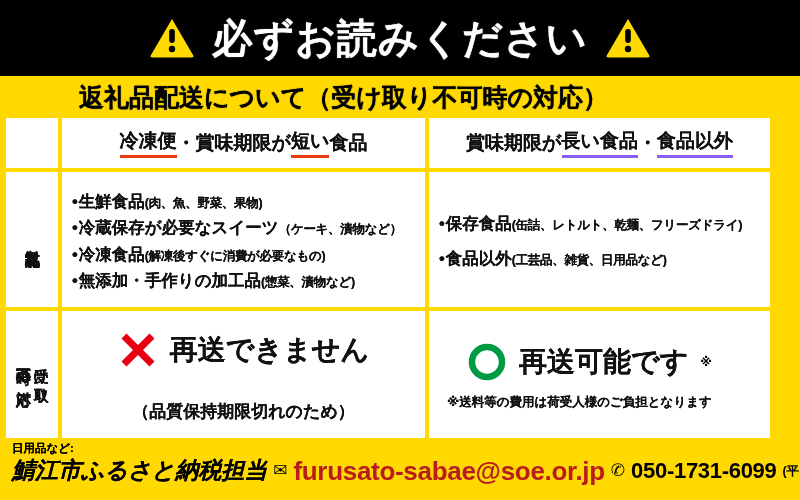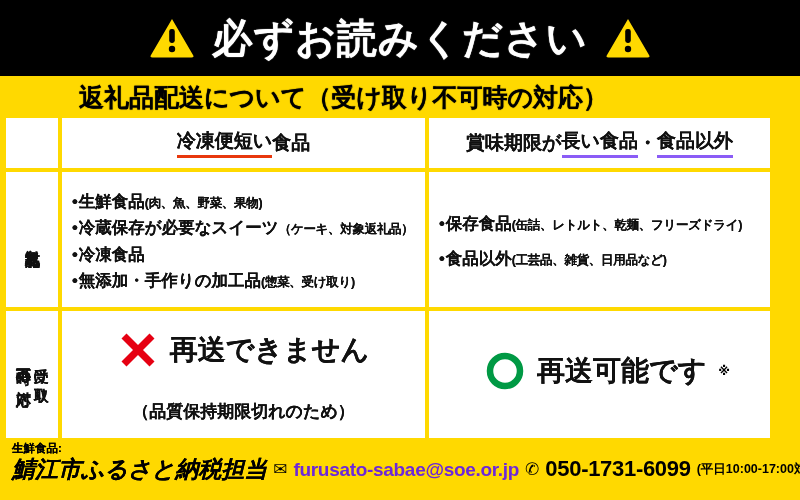--- a/index.html
+++ b/index.html
@@ -123,21 +123,21 @@
     text-shadow:0 0 .6px #111;
   }
   .aster { font-size:12px; font-weight:bold; vertical-align:super; }
   #nores-sub {
     margin-top:30px;
     font-size:17px; font-weight:bold; color:#111;
     white-space:nowrap;
     text-shadow:0 0 .4px #111;
   }
   .result-left { justify-content:center; }
-  .result-right { align-items:flex-start; padding-left:36px; }
+  .result-right { align-items:flex-start; padding-left:18px; }
   .result-right .result-head { margin-left:20px; }
   #resend-notes {
     margin-top:12px;
     display:flex; flex-direction:column; gap:4px;
   }
   .note {
     font-size:12.5px; font-weight:bold; color:#111;
     line-height:1.3; white-space:nowrap;
     text-shadow:0 0 .3px #111;
   }
@@ -158,21 +158,21 @@
     display:flex; align-items:center; gap:6px;
     margin-top:2px; white-space:nowrap;
   }
   #footer-dept {
     font-size:23px; font-weight:bold; color:#000; line-height:1;
     text-shadow:0 0 .5px #000;
     font-style:italic;
   }
   .fico { font-size:17px; line-height:1; color:#000; }
   #footer-email {
-    font-size:19px; font-weight:bold; color:#6d28d9; line-height:1;
+    font-size:26px; font-weight:bold; color:#b91c1c; line-height:1;
     letter-spacing:-.3px;
   }
   #footer-tel {
     font-size:22px; font-weight:bold; color:#000; line-height:1;
     letter-spacing:-.3px;
   }
   #footer-hours {
     font-size:12.5px; font-weight:bold; color:#000; line-height:1;
   }
 </style>
@@ -198,20 +198,21 @@
   <div id="subtitle-bar">
     <div id="subtitle-text">返礼品配送について（受け取り不可時の対応）</div>
   </div>
 
   <div id="table">
 
     <div class="cell cell-empty"></div>
 
     <div class="cell col-head">
       <span class="u-red">冷凍便</span>
+        <span>・賞味期限が</span>
         <span class="u-red">短い</span>
         <span>食品</span>
     </div>
 
     <div class="cell col-head">
       <span>賞味期限が</span>
         <span class="u-green">長い食品</span>
         <span>・</span>
         <span class="u-green">食品以外</span>
     </div>
@@ -223,30 +224,31 @@
     <div class="cell">
       <div class="bullets">
         <div class="bullet">
           <span class="dot">•</span>
           <span>生鮮食品</span>
           <span class="sub">(肉、魚、野菜、果物)</span>
         </div>
         <div class="bullet">
           <span class="dot">•</span>
           <span>冷蔵保存が必要なスイーツ</span>
-          <span class="sub">（ケーキ、対象返礼品）</span>
+          <span class="sub">（ケーキ、漬物など）</span>
         </div>
         <div class="bullet">
           <span class="dot">•</span>
           <span>冷凍食品</span>
+          <span class="sub">(解凍後すぐに消費が必要なもの)</span>
         </div>
         <div class="bullet">
           <span class="dot">•</span>
           <span>無添加・手作りの加工品</span>
-          <span class="sub">(惣菜、受け取り)</span>
+          <span class="sub">(惣菜、漬物など)</span>
         </div>
       </div>
     </div>
 
     <div class="cell">
       <div class="bullets bullets-right">
         <div class="bullet">
           <span class="dot">•</span>
           <span>保存食品</span>
           <span class="sub">(缶詰、レトルト、乾麺、フリーズドライ)</span>
@@ -282,27 +284,30 @@
     <div class="cell">
       <div class="result result-right">
         <div class="result-head">
           <svg class="mark" width="40" height="40" viewBox="0 0 40 40">
             <circle cx="20" cy="20" r="15" fill="none" stroke="#009944" stroke-width="6.5"></circle>
           </svg>
           <span class="result-label">再送可能です</span>
           <span class="aster">※</span>
         </div>
         <div id="resend-notes">
+          <div class="note">
+            <span>※送料等の費用は荷受人様のご負担となります</span>
+          </div>
         </div>
       </div>
     </div>
   </div>
 
   <div id="footer">
-    <div id="footer-label">生鮮食品:</div>
+    <div id="footer-label">日用品など:</div>
     <div id="footer-line">
       <span id="footer-dept">鯖江市ふるさと納税担当</span>
       <span class="fico">✉</span>
       <span id="footer-email">furusato-sabae@soe.or.jp</span>
       <span class="fico">✆</span>
       <span id="footer-tel">050-1731-6099</span>
       <span id="footer-hours">(平日10:00-17:00対応)</span>
     </div>
   </div>
 

